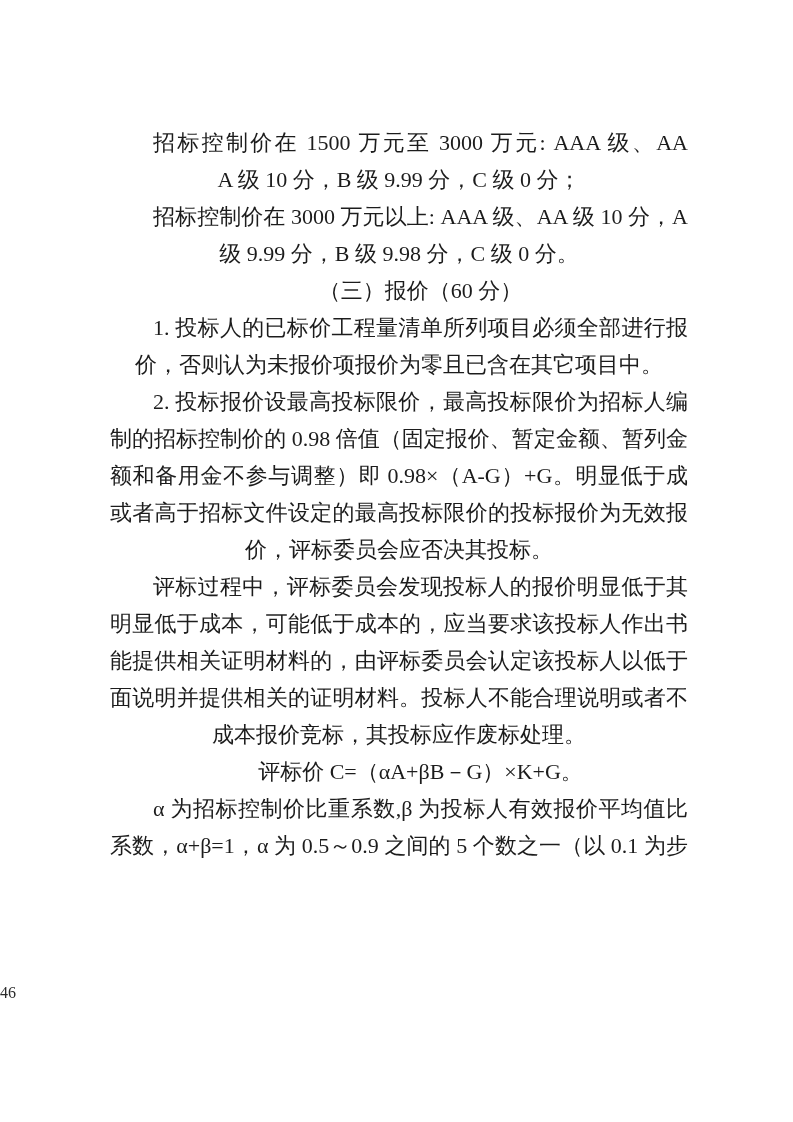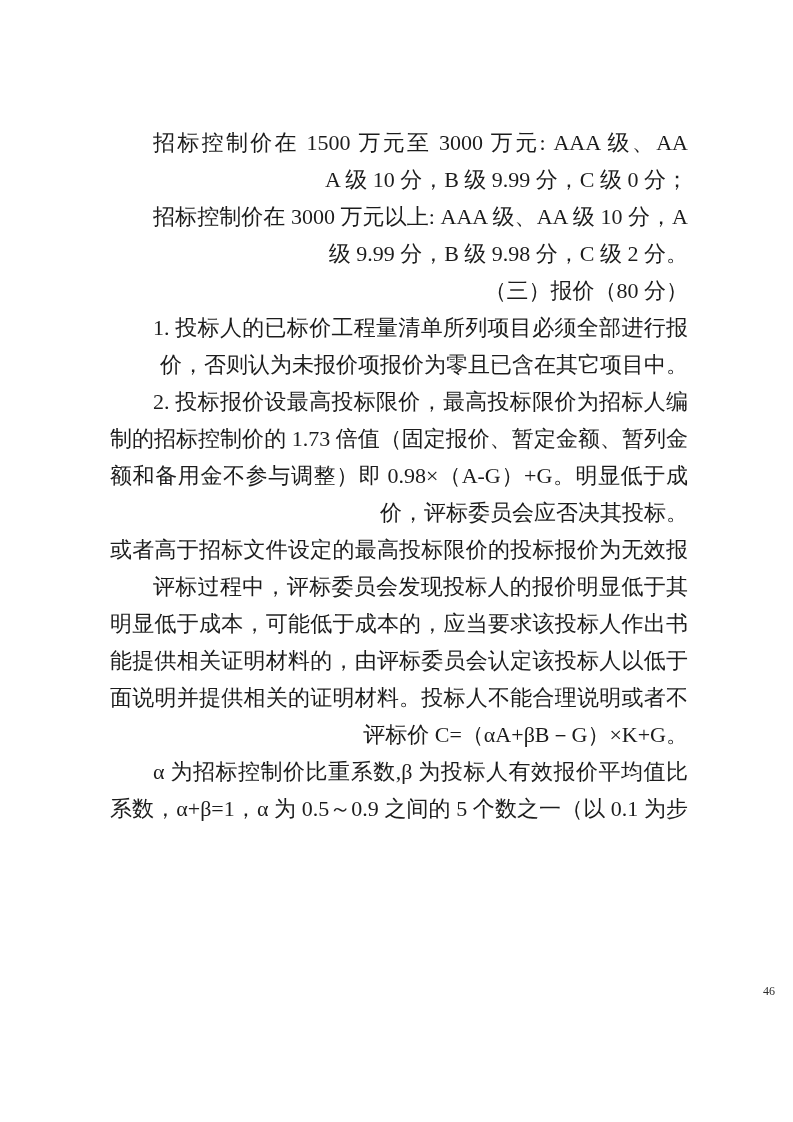--- a/index.html
+++ b/index.html
@@ -25,72 +25,73 @@
     left: 110px;
     top: 124px;
     width: 578px;
     color: #1c1c1c;
     font-size: 22px;
   }
   .paragraph { margin: 0; padding: 0; }
   .line {
     height: 37px;
     line-height: 37px;
-    text-align: right;
+    text-align: center;
     overflow: hidden;
   }
   .line.justify {
     text-align: justify;
     text-align-last: justify;
   }
   .line.indent {
     padding-left: 43px;
   }
   .page-number {
     position: absolute;
     top: 984px;
     left: 0;
     width: 775px;
-    text-align: right;
-    font-size: 12px;
+    text-align: left;
+    font-size: 16px;
     color: #2a2a2a;
   }
 </style>
 </head>
 <body>
 
 <div class="page">
   <div class="text-block" id="text-block">
       <div class="paragraph">
         <div class="line indent justify">招标控制价在 1500 万元至 3000 万元: AAA 级、AA 级、</div>
         <div class="line">A 级 10 分，B 级 9.99 分，C 级 0 分；</div>
       </div>
       <div class="paragraph">
         <div class="line indent justify">招标控制价在 3000 万元以上: AAA 级、AA 级 10 分，A</div>
-        <div class="line">级 9.99 分，B 级 9.98 分，C 级 2 分。</div>
+        <div class="line">级 9.99 分，B 级 9.98 分，C 级 0 分。</div>
       </div>
       <div class="paragraph">
-        <div class="line indent">（三）报价（80 分）</div>
+        <div class="line indent">（三）报价（60 分）</div>
       </div>
       <div class="paragraph">
         <div class="line indent justify">1. 投标人的已标价工程量清单所列项目必须全部进行报</div>
         <div class="line">价，否则认为未报价项报价为零且已含在其它项目中。</div>
       </div>
       <div class="paragraph">
         <div class="line indent justify">2. 投标报价设最高投标限价，最高投标限价为招标人编</div>
-        <div class="line justify">制的招标控制价的 1.73 倍值（固定报价、暂定金额、暂列金</div>
+        <div class="line justify">制的招标控制价的 0.98 倍值（固定报价、暂定金额、暂列金</div>
         <div class="line justify">额和备用金不参与调整）即 0.98×（A-G）+G。明显低于成本</div>
+        <div class="line justify">或者高于招标文件设定的最高投标限价的投标报价为无效报</div>
         <div class="line">价，评标委员会应否决其投标。</div>
-        <div class="line justify">或者高于招标文件设定的最高投标限价的投标报价为无效报</div>
       </div>
       <div class="paragraph">
         <div class="line indent justify">评标过程中，评标委员会发现投标人的报价明显低于其</div>
         <div class="line justify">明显低于成本，可能低于成本的，应当要求该投标人作出书</div>
         <div class="line justify">能提供相关证明材料的，由评标委员会认定该投标人以低于</div>
         <div class="line justify">面说明并提供相关的证明材料。投标人不能合理说明或者不</div>
+        <div class="line">成本报价竞标，其投标应作废标处理。</div>
       </div>
       <div class="paragraph">
         <div class="line indent">评标价 C=（αA+βB－G）×K+G。</div>
       </div>
       <div class="paragraph">
         <div class="line indent justify">α 为招标控制价比重系数,β 为投标人有效报价平均值比重</div>
         <div class="line justify">系数，α+β=1，α 为 0.5～0.9 之间的 5 个数之一（以 0.1 为步距</div>
       </div>
     </div>
   <div class="page-number">46</div>

